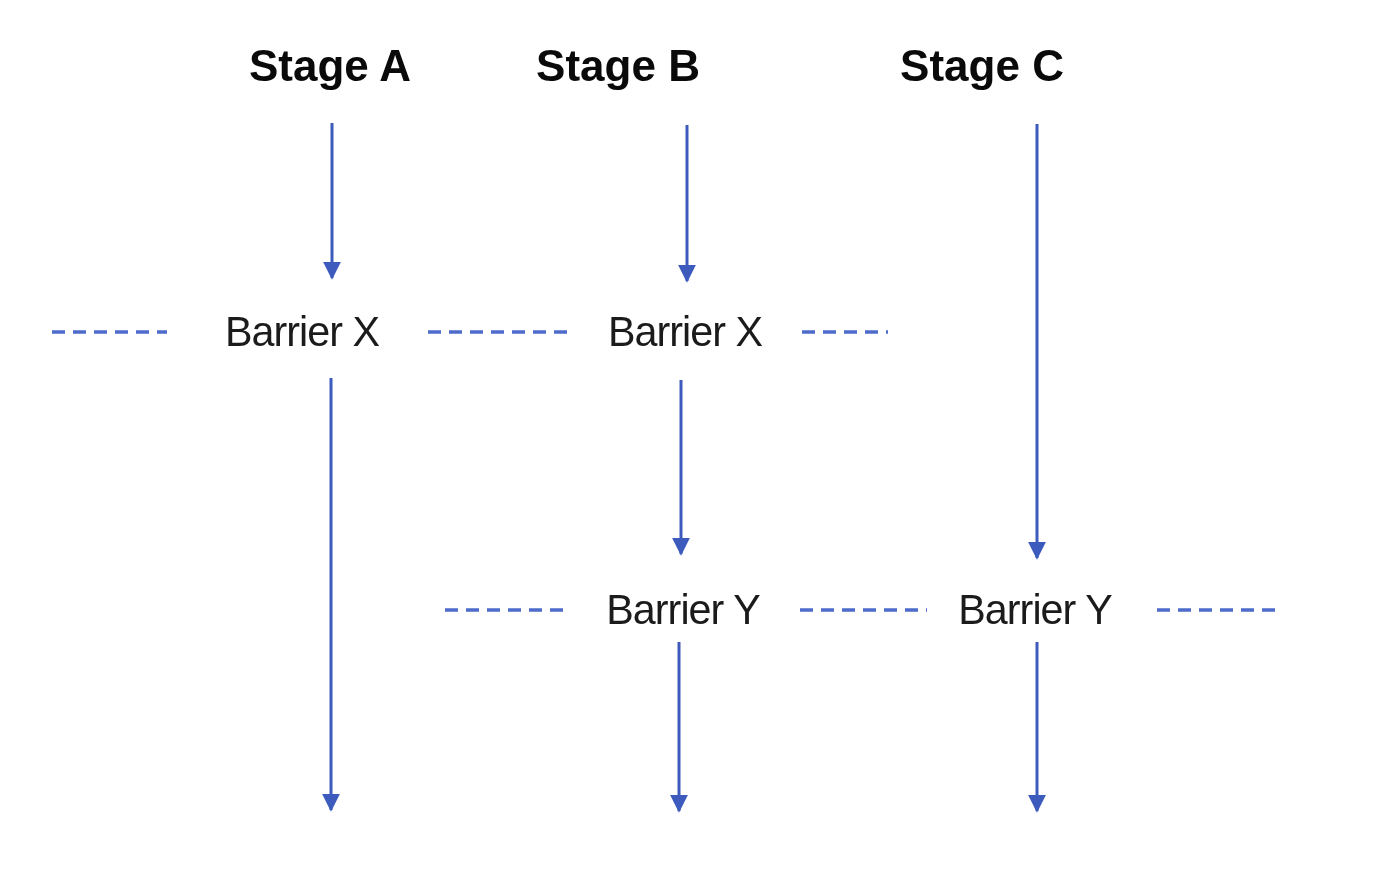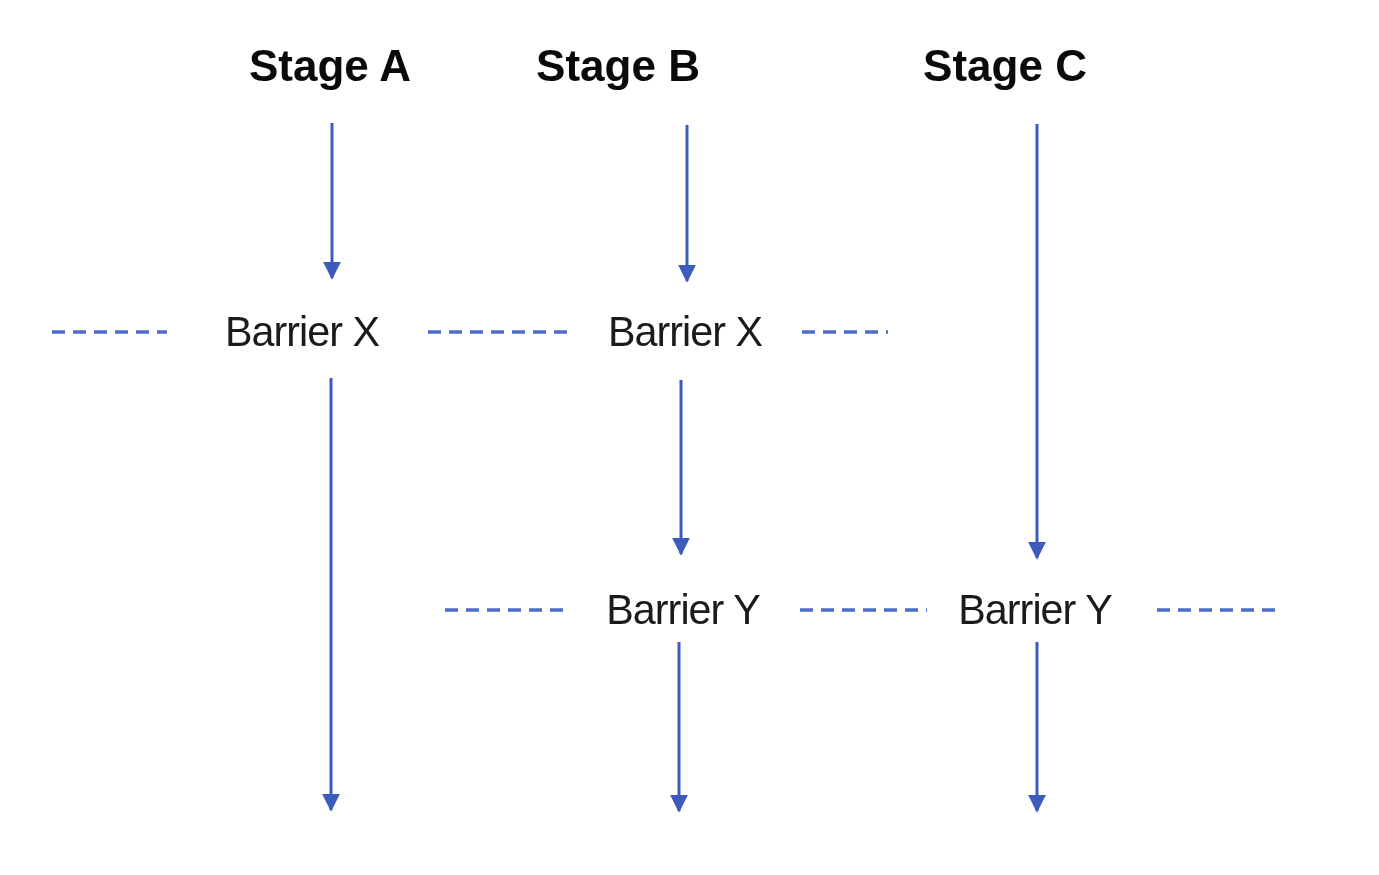--- a/index.html
+++ b/index.html
@@ -42,21 +42,21 @@
     line-height: 1;
   }
 </style>
 </head>
 <body>
 
 <div class="canvas">
 
   <div class="stage-heading" style="left:330px; top:44px;">Stage A</div>
   <div class="stage-heading" style="left:618px; top:44px;">Stage B</div>
-  <div class="stage-heading" style="left:1005px; top:44px;">Stage C</div>
+  <div class="stage-heading" style="left:982px; top:44px;">Stage C</div>
 
   <svg class="layer" width="1379" height="875" viewBox="0 0 1379 875">
     <defs>
       <marker id="arrowhead" viewBox="0 0 10 10" refX="9" refY="5" markerWidth="18" markerHeight="20" markerUnits="userSpaceOnUse" orient="auto">
         <path d="M 0 0 L 10 5 L 0 10 z" fill="#3c5bbd"></path>
       </marker>
     </defs>
 
     <line x1="332" y1="123" x2="332" y2="278" stroke-width="3" marker-end="url(#arrowhead)" stroke="#3c5bbd"></line>
     <line x1="331" y1="378" x2="331" y2="810" stroke-width="3" marker-end="url(#arrowhead)" stroke="#3c5bbd"></line>

